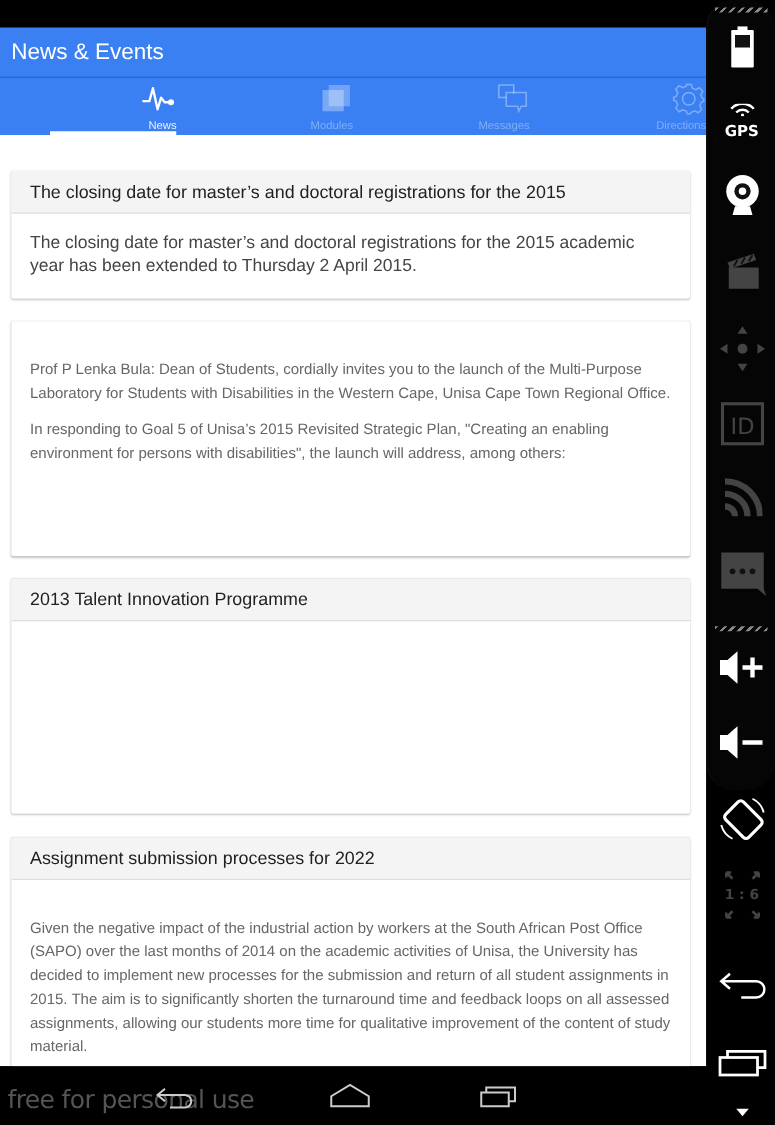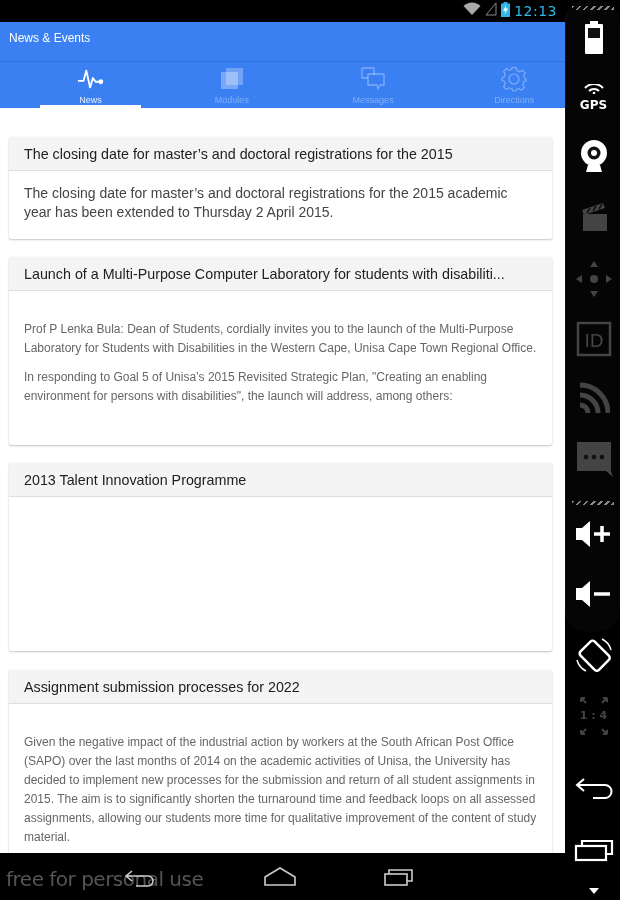--- a/index.html
+++ b/index.html
@@ -7,24 +7,24 @@
   body { font-family: "Liberation Sans", "DejaVu Sans", sans-serif; position: relative; }
 
   
   .screen { position: absolute; left: 0; top: 0; width: 565px; height: 900px; background: #000; overflow: hidden; }
 
   .status-bar { position: absolute; left: 0; top: 0; width: 565px; height: 22px; background: #000; }
   .status-right { position: absolute; right: 8px; top: 2px; display: flex; align-items: center; gap: 4px; height: 18px; }
   .status-time { color: #33b5e5; font-size: 14px; font-family: "DejaVu Sans", sans-serif; letter-spacing: 0.5px; }
 
   .action-bar { position: absolute; left: 0; top: 22px; width: 565px; height: 40px; background: #3a80f2; border-bottom: 1px solid #2f6fe0; }
-  .action-title { position: absolute; left: 9px; top: 9px; color: #fff; font-size: 12px; }
+  .action-title { position: absolute; left: 9px; top: 9px; color: #fff; font-size: 18px; }
 
   .tab-bar { position: absolute; left: 0; top: 62px; width: 565px; height: 46px; background: #3a80f2; display: flex; }
-  .tab { flex: 1; position: relative; display: flex; flex-direction: column; align-items: center; cursor: pointer; margin-left: 40px; }
+  .tab { flex: 1; position: relative; display: flex; flex-direction: column; align-items: flex-end; cursor: pointer; margin-left: 40px; }
   .tab-icon { margin-top: 4px; width: 28px; height: 26px; display: flex; align-items: center; justify-content: center; }
   .tab-label { font-size: 9px; color: rgba(255,255,255,0.35); margin-top: 3px; }
   .tab.active .tab-label { color: #e8f0ff; }
   .tab.active::after { content: ""; position: absolute; left: 0; right: 0; bottom: 0; height: 3px; background: #ffffff; }
 
   .content { position: absolute; left: 0; top: 108px; width: 565px; height: 745px; background: #ffffff; overflow: hidden; }
 
   .card { position: absolute; left: 9px; width: 543px; background: #fff; border-radius: 2px; box-shadow: 0 1px 2px rgba(0,0,0,0.22), 0 0 1px rgba(0,0,0,0.12); overflow: hidden; }
   .card-head { background: #f4f4f4; border-bottom: 1px solid #dedede; height: 34px; padding: 0 15px; display: flex; align-items: center; }
   .card-title { font-size: 14.3px; color: #212121; white-space: nowrap; overflow: hidden; text-overflow: ellipsis; }
@@ -39,42 +39,20 @@
   
   .side { position: absolute; left: 565px; top: 0; width: 55px; height: 632px; background: #050505; border-left: 1px solid #111; border-radius: 22px; }
   .side-btn { position: absolute; left: 0; width: 55px; display: flex; align-items: center; justify-content: center; cursor: pointer; }
   .grip { position: absolute; left: 6px; width: 42px; height: 4px; background: repeating-linear-gradient(135deg, #888 0 2px, transparent 2px 5px); }
 </style>
 </head>
 <body>
 
 <div class="screen">
 
-  <div class="status-bar">
-    <div class="status-right">
-      <span>
-        <svg width="18" height="14" viewBox="0 0 18 14">
-            <path d="M9 13 L0.5 4 A12 12 0 0 1 17.5 4 Z" fill="#aaa"></path>
-          </svg>
-      </span>
-      <span>
-        <svg width="12" height="14" viewBox="0 0 12 14">
-            <path d="M11 1 L11 13 L1 13 Z" fill="none" stroke="#888" stroke-width="1"></path>
-          </svg>
-      </span>
-      <span>
-        <svg width="9" height="15" viewBox="0 0 9 15">
-            <rect x="0" y="1.5" width="9" height="13.5" fill="#33b5e5"></rect>
-            <rect x="2.5" y="0" width="4" height="2" fill="#33b5e5"></rect>
-            <path d="M5 3 L2 9 L4.5 9 L3.5 13 L7 6.5 L4.6 6.5 Z" fill="#fff"></path>
-          </svg>
-      </span>
-      <span class="status-time">12:13</span>
-    </div>
-  </div>
 
   <div class="action-bar">
     <div class="action-title">News &amp; Events</div>
   </div>
 
   <div class="tab-bar">
     <div class="tab active">
       <div class="tab-icon">
         <svg width="30" height="24" viewBox="0 0 30 24">
             <path d="M1 14 H7 L10 3 L14 21 L17 11 L20 15 H24" fill="none" stroke="#fff" stroke-width="2" stroke-linejoin="round"></path>
@@ -117,23 +95,20 @@
     <div class="card" style="top:29px; height:102px;">
       <div class="card-head">
         <div class="card-title">The closing date for master’s and doctoral registrations for the 2015</div>
       </div>
       <div class="card-body big" style="padding-top:13px;">
         <p>The closing date for master’s and doctoral registrations for the 2015 academic year has been extended to Thursday 2 April 2015.</p>
       </div>
     </div>
 
     <div class="card" style="top:149px; height:188px;">
-      <div class="card-head">
-        <div class="card-title">Launch of a Multi-Purpose Computer Laboratory for students with disabiliti...</div>
-      </div>
       <div class="card-body" style="padding-top:29px;">
         <p>Prof P Lenka Bula: Dean of Students, cordially invites you to the launch of the Multi-Purpose Laboratory for Students with Disabilities in the Western Cape, Unisa Cape Town Regional Office.</p>
         <p>In responding to Goal 5 of Unisa’s 2015 Revisited Strategic Plan, "Creating an enabling environment for persons with disabilities", the launch will address, among others:</p>
       </div>
     </div>
 
     <div class="card" style="top:355px; height:188px;">
       <div class="card-head">
         <div class="card-title">2013 Talent Innovation Programme</div>
       </div>
@@ -291,21 +266,21 @@
           <path d="M11 35 A17 17 0 0 1 2 24" fill="none" stroke="#fff" stroke-width="1.5"></path>
         </svg>
     </span>
   </div>
 
   <div class="side-btn" style="top:694px; height:44px; flex-direction:column;">
     <span style="position:relative;width:30px;height:40px;display:block;">
       <svg width="30" height="40" viewBox="0 0 30 40" style="position:absolute;left:0;top:0;">
           <path d="M2 2 L7 7 M2 2 V6 M2 2 H6 M28 2 L23 7 M28 2 V6 M28 2 H24 M2 38 L7 33 M2 38 V34 M2 38 H6 M28 38 L23 33 M28 38 V34 M28 38 H24" stroke="#444" stroke-width="2"></path>
         </svg>
-      <span style="position:absolute;left:0;width:30px;top:13px;text-align:center;color:#444;font-size:11px;font-weight:bold;font-family:'DejaVu Sans',sans-serif;">1 : 4</span>
+      <span style="position:absolute;left:0;width:30px;top:13px;text-align:center;color:#444;font-size:11px;font-weight:bold;font-family:'DejaVu Sans',sans-serif;">1 : 6</span>
     </span>
   </div>
 
   <div class="side-btn" style="top:772px; height:38px;">
     <span>
       <svg width="38" height="26" viewBox="0 0 38 26">
           <path d="M9 3 L2 9 L9 15 M2 9 H30 A6.5 6.5 0 0 1 30 22 H18" fill="none" stroke="#fff" stroke-width="2"></path>
         </svg>
     </span>
   </div>

